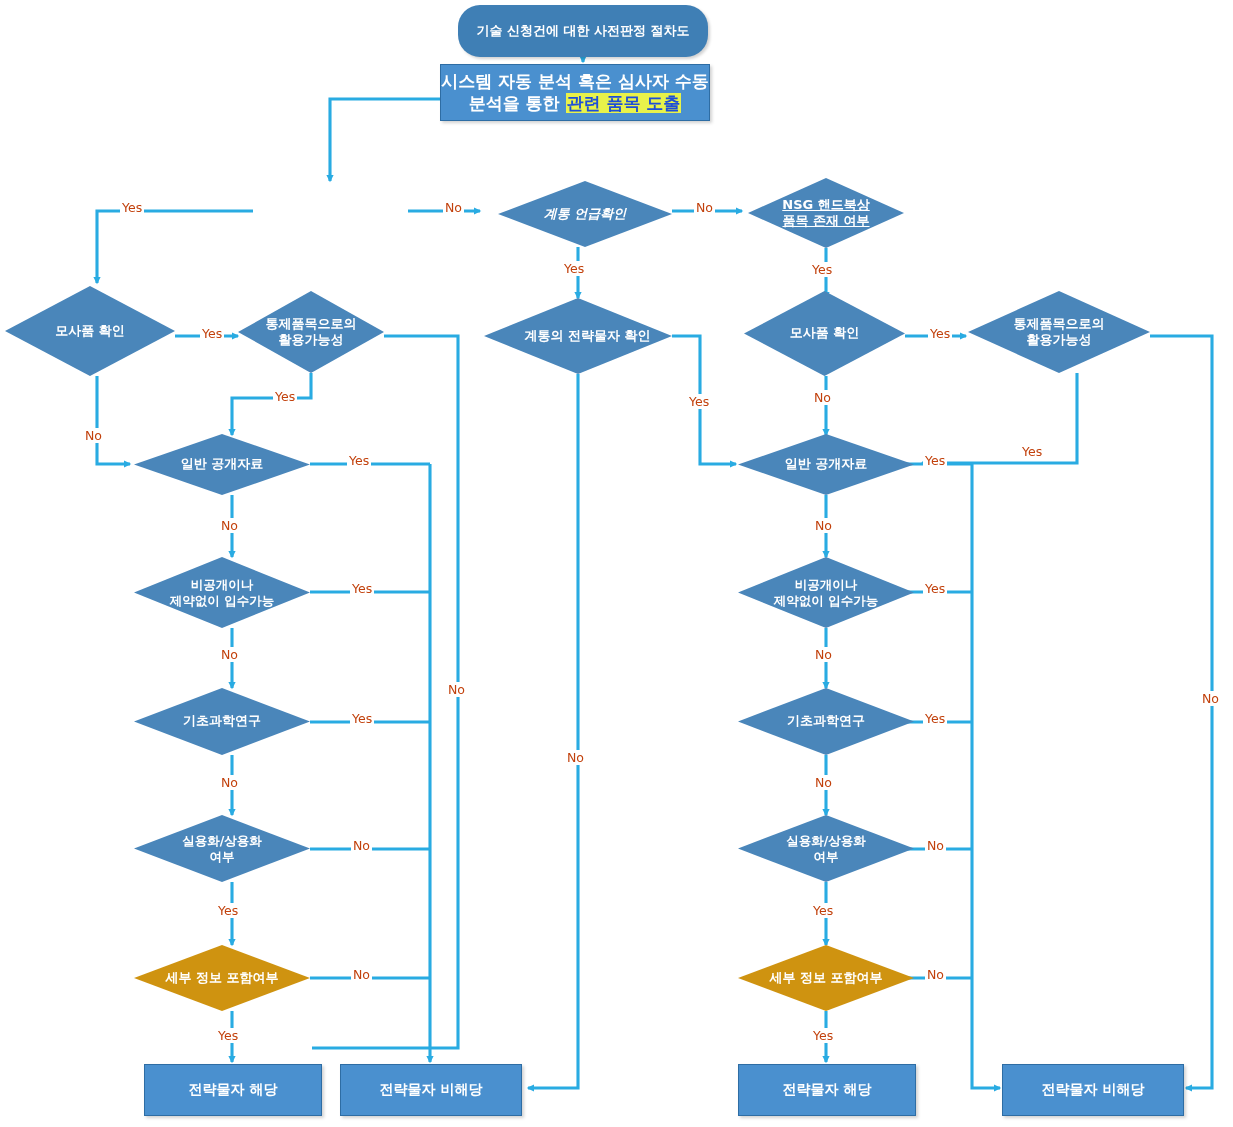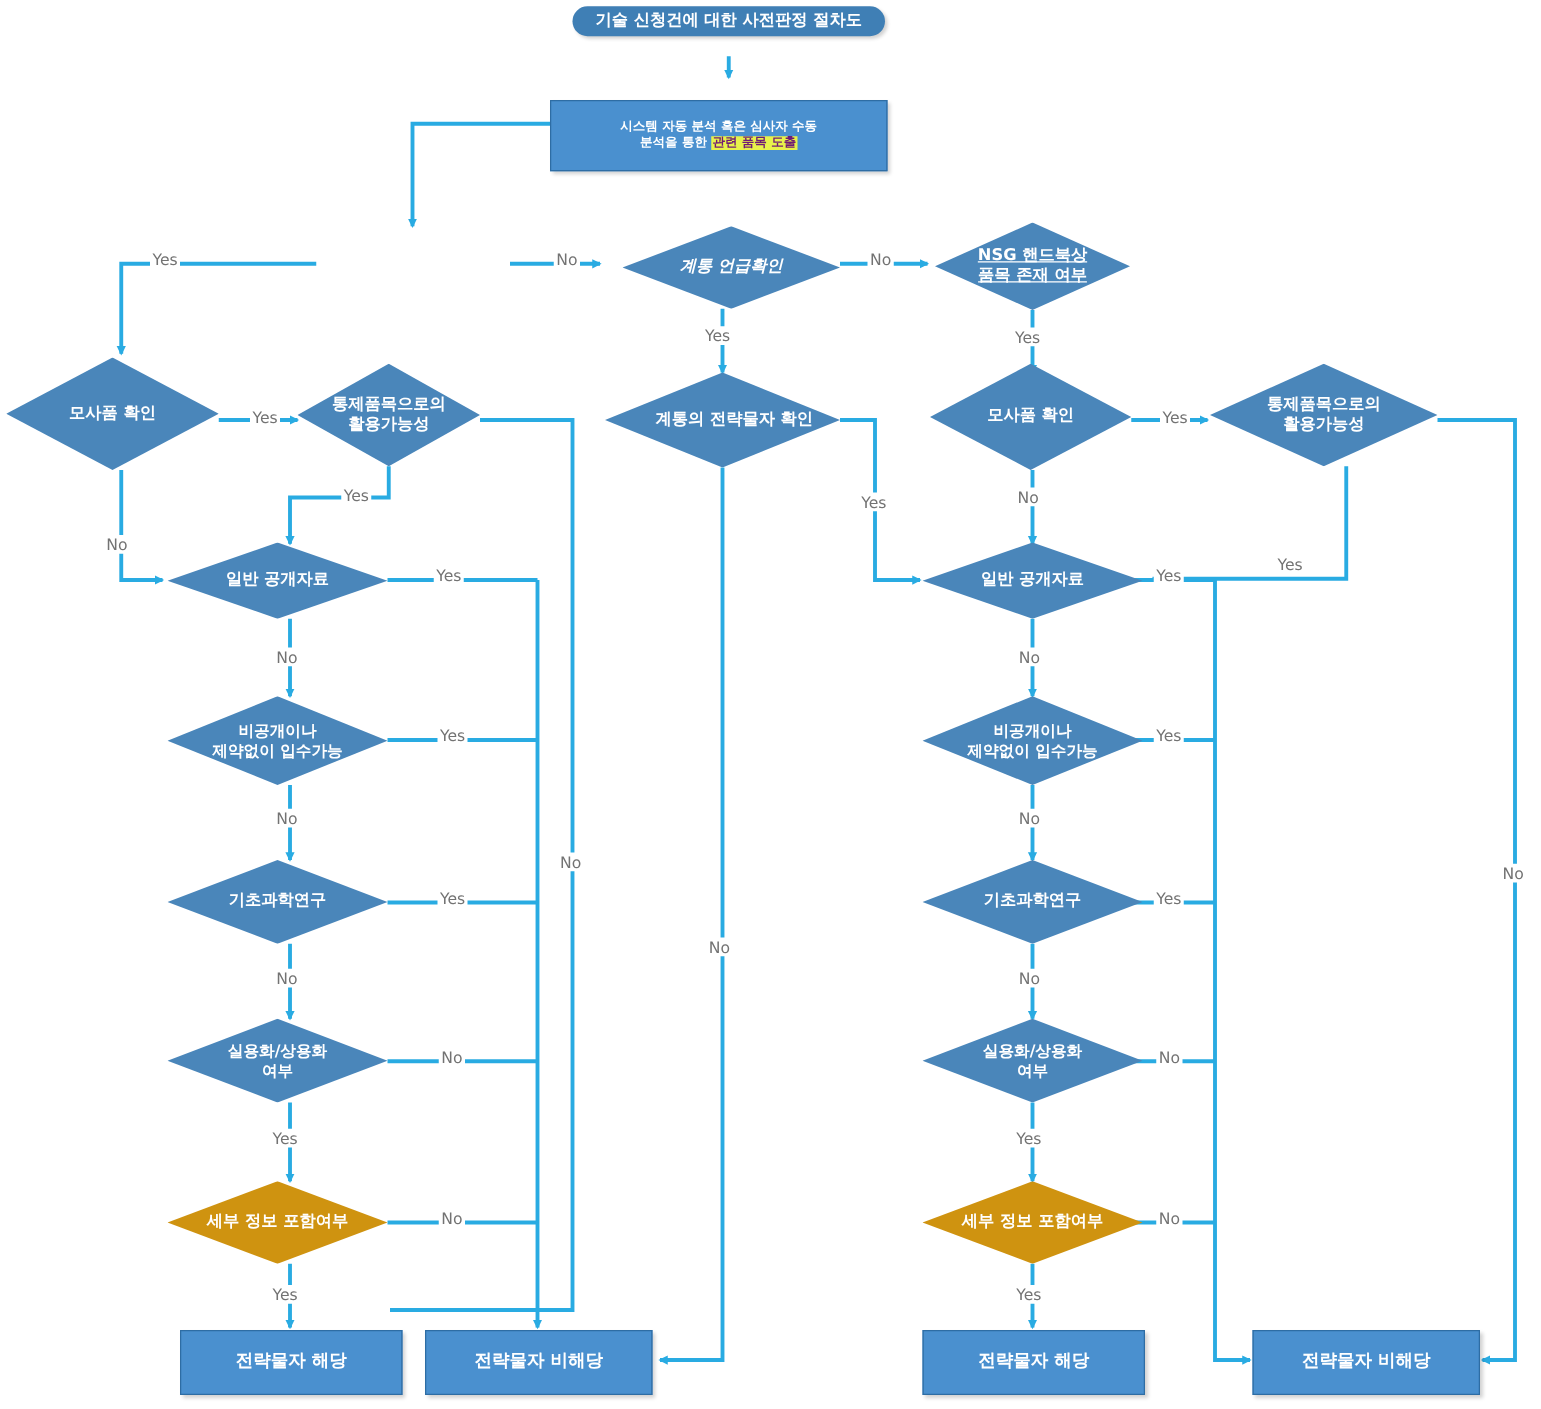--- a/index.html
+++ b/index.html
@@ -7,31 +7,31 @@
   #stage{position:relative;width:1233px;height:1127px;background:#fff;overflow:hidden;}
   svg#wires{position:absolute;left:0;top:0;width:1233px;height:1127px;}
 
   .node{position:absolute;box-sizing:border-box;display:flex;align-items:center;justify-content:center;text-align:center;color:#ffffff;font-weight:bold;line-height:1.25;}
 
   
   .term{background:#3f7fb5;border-radius:22px;font-size:13px;box-shadow:2px 2px 3px rgba(0,0,0,0.18);}
 
   
   .proc{background:#4a90cf;border:1px solid #2e6da4;font-size:14px;box-shadow:2px 2px 3px rgba(0,0,0,0.18);}
-  .proc.big{font-size:10px;margin-top:16px;}
+  .proc.big{font-size:17px;}
 
   
   .dia{background:transparent;}
   .dia .shape{position:absolute;left:0;top:0;width:100%;height:100%;}
   .dia .txt{position:relative;z-index:3;width:76%;font-size:13px;}
   .dia.small .txt{font-size:12.5px;}
 
-  .hl{background:#e8f24a;color:#701a75;padding:0 1px;}
-
-  .elabel{position:absolute;color:#737373;font-size:12.5px;font-family:"DejaVu Sans","Liberation Sans",sans-serif;white-space:nowrap;background:#ffffff;padding:0 2px;z-index:4;}
+  .hl{background:#e8f24a;color:#1d4ed8;padding:0 1px;}
+
+  .elabel{position:absolute;color:#c2410c;font-size:12.5px;font-family:"DejaVu Sans","Liberation Sans",sans-serif;white-space:nowrap;background:#ffffff;padding:0 2px;z-index:4;}
 </style>
 </head>
 <body>
 
 <div id="stage">
 
   <svg id="wires" viewBox="0 0 1233 1127">
     <defs>
       <marker id="ah" markerWidth="9" markerHeight="9" refX="6.2" refY="4.5" orient="auto" markerUnits="userSpaceOnUse">
         <path d="M0,0.8 L7.5,4.5 L0,8.2 Z" fill="#29ABE2"></path>
@@ -95,21 +95,21 @@
       <path d="M904,978 L972,978"></path>
 
       <path d="M826,495 L826,557" marker-end="url(#ah)"></path>
       <path d="M826,628 L826,688" marker-end="url(#ah)"></path>
       <path d="M826,755 L826,815" marker-end="url(#ah)"></path>
       <path d="M826,882 L826,945" marker-end="url(#ah)"></path>
       <path d="M826,1011 L826,1062" marker-end="url(#ah)"></path>
     </g>
   </svg>
 
-  <div class="node term" style="left:458px;top:5px;width:250px;height:24px;">
+  <div class="node term" style="left:458px;top:5px;width:250px;height:52px;">
     <span>기술 신청건에 대한 사전판정 절차도</span>
   </div>
 
   <div class="node proc big" style="left:440px;top:64px;width:270px;height:57px;flex-direction:column;">
     <span>시스템 자동 분석 혹은 심사자 수동</span>
     <span><span>분석을 통한 </span><span class="hl">관련 품목 도출</span></span>
   </div>
 
 
   <div class="node dia" style="left:498px;top:181px;width:174px;height:66px;font-style:italic;">

